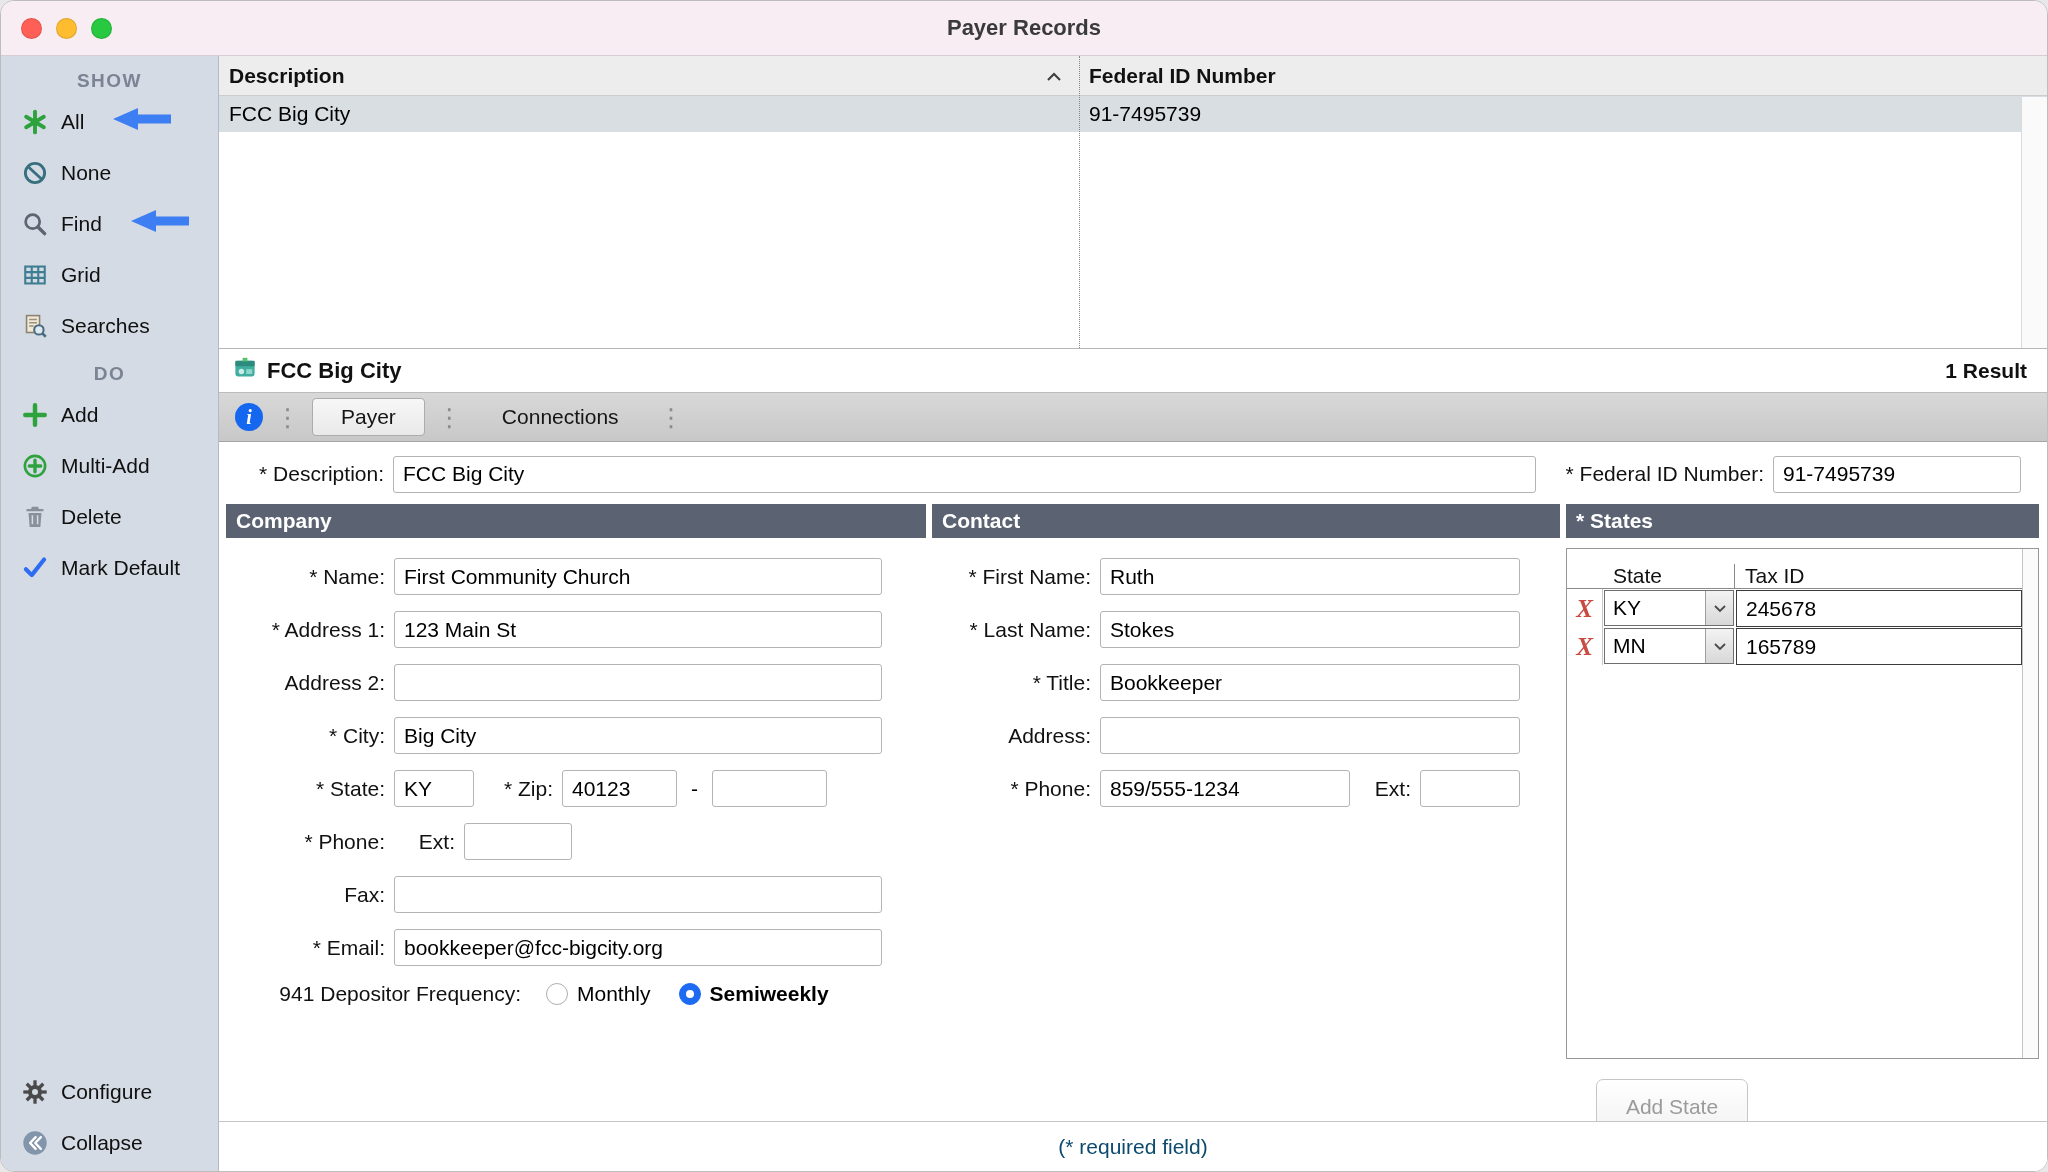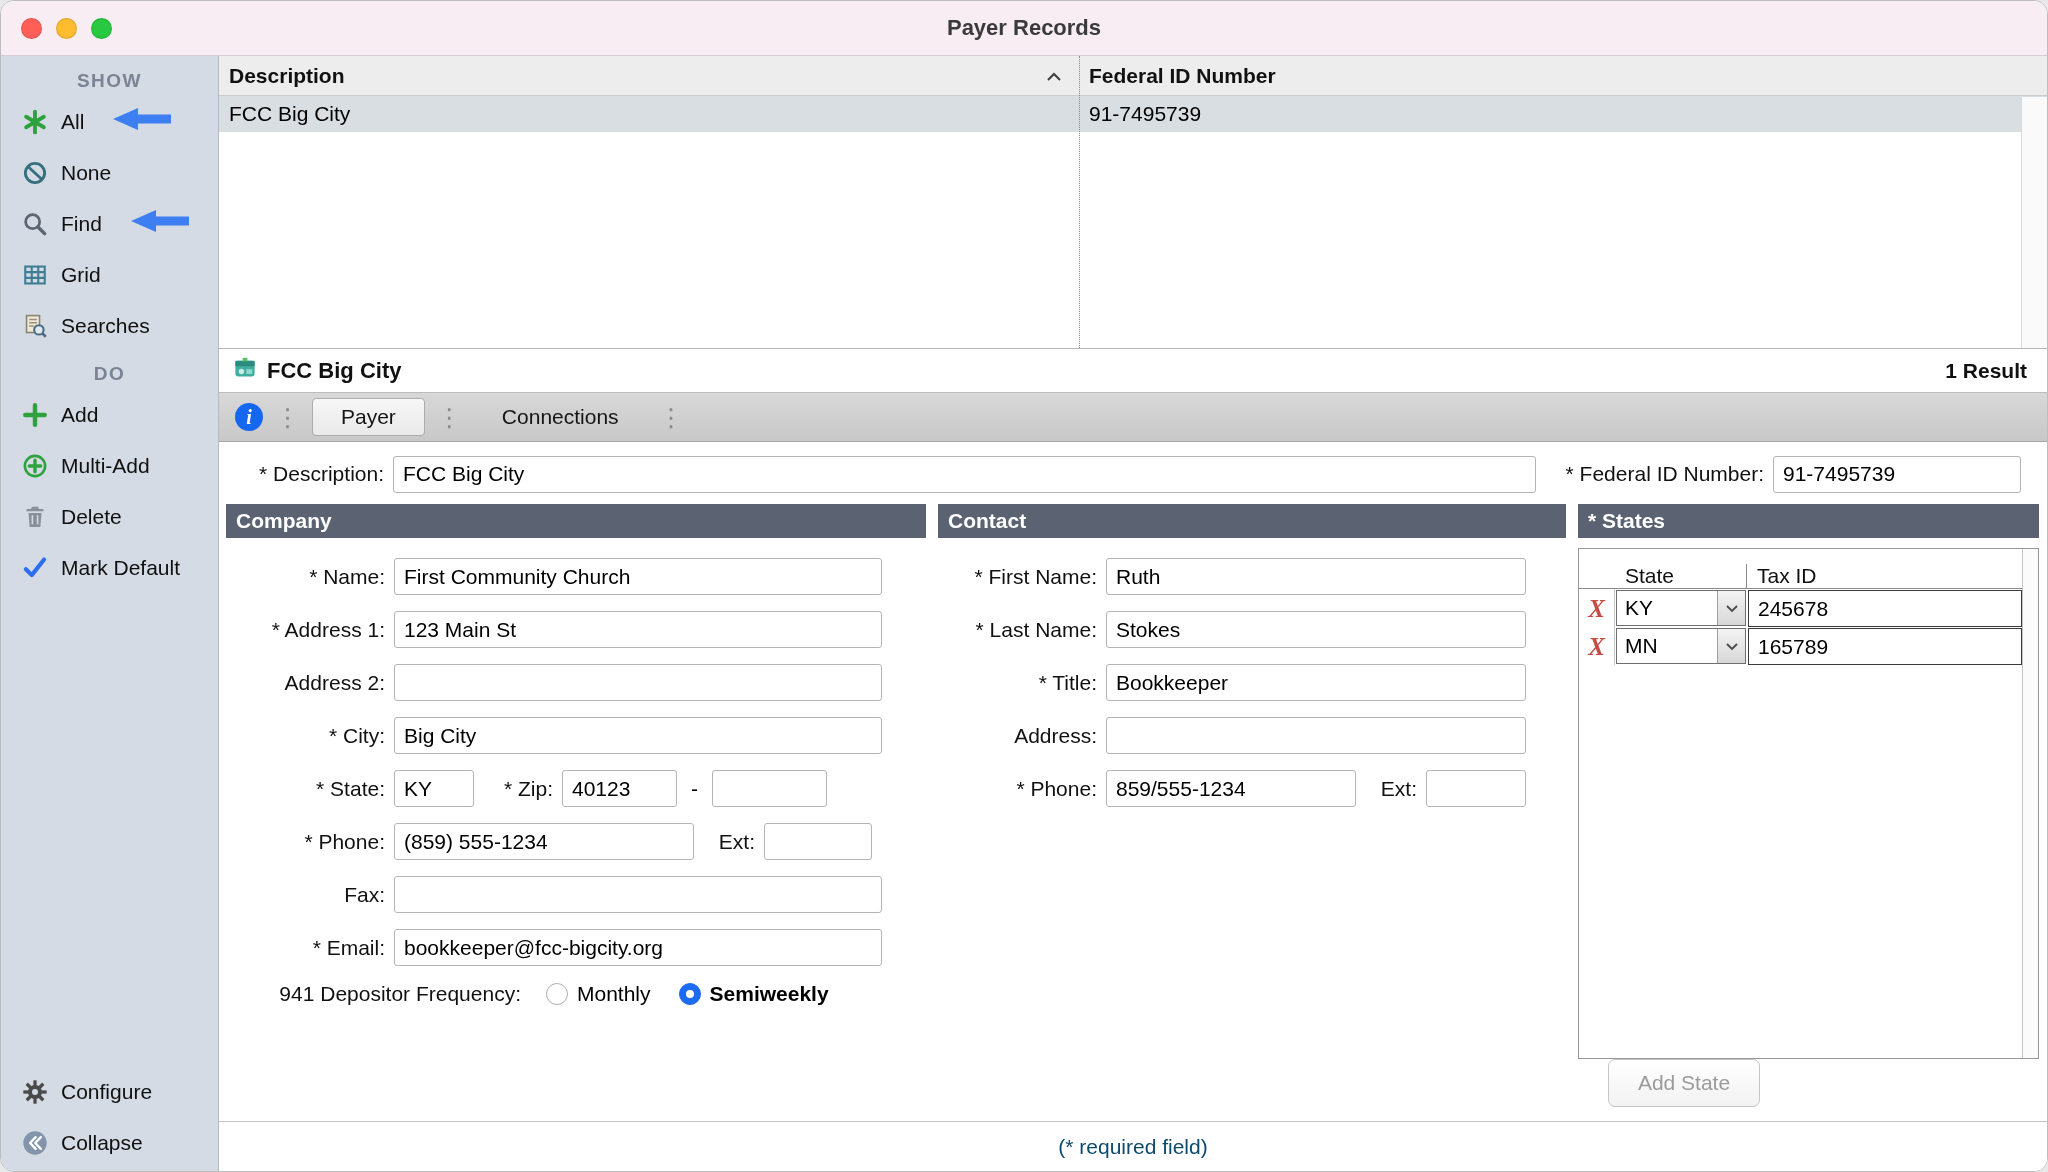--- a/index.html
+++ b/index.html
@@ -54,21 +54,21 @@
   
   .form { height:679px; background:#fff; padding-top:12px; overflow:hidden; }
   .desc-row { display:flex; align-items:center; height:40px; margin-bottom:10px; font-size:21px; }
   .flabel { text-align:right; padding-right:9px; font-size:21px; color:#111; flex:none; }
   .flabel-desc { width:174px; }
   .flabel-fed { margin-left:30px; }
   input.txt { height:37px; border:1px solid #b4b4b4; border-radius:3px; font-size:21px; padding:0 9px; font-family:inherit; background:#fff; color:#000; }
   .inp-desc { flex:1; }
   .w-fed { width:248px; margin-right:26px; }
 
-  .sections { display:flex; gap:12px; padding:0 8px 0 7px; margin-top:10px; align-items:flex-start; }
+  .sections { display:flex; gap:6px; padding:0 8px 0 7px; margin-top:10px; align-items:flex-start; }
   .col-company { width:700px; flex:none; }
   .col-contact { width:628px; flex:none; }
   .col-states { flex:1; min-width:0; }
   .section-header { background:#5b6373; color:#fff; font-weight:bold; font-size:21px; height:34px; display:flex; align-items:center; padding-left:10px; }
 
   .field-row { display:flex; align-items:center; margin-top:16px; }
   .field-row.first { margin-top:20px; }
   .col-company .flabel, .col-contact .flabel { width:168px; }
   .flabel-zip { width:88px !important; }
   .flabel-ext { width:70px !important; }
@@ -99,21 +99,21 @@
   .sh-state { width:132px; border-right:1px solid #8a8a8a; display:flex; align-items:center; padding-left:10px; }
   .sh-tax { flex:1; display:flex; align-items:center; padding-left:10px; }
   .st-row { display:flex; align-items:stretch; height:38px; padding-right:16px; }
   .del-cell { width:36px; display:flex; align-items:center; justify-content:center; border-right:1px solid #c9c9c9; }
   .del-x { font-family:"Liberation Serif", serif; font-style:italic; font-weight:bold; font-size:25px; color:#c84b42; line-height:1; }
   .state-cell { width:132px; padding:1px; }
   .combo { display:flex; width:100%; height:100%; border:1px solid #6f6f6f; background:#fff; align-items:stretch; }
   .combo-text { flex:1; display:flex; align-items:center; padding-left:8px; font-size:21px; }
   .combo-btn { width:28px; border-left:1px solid #9f9f9f; background:linear-gradient(#f3f3f3,#d8d8d8); display:flex; align-items:center; justify-content:center; }
   .tax-cell { flex:1; border:1px solid #3a3a3a; margin:1px 0 0 1px; display:flex; align-items:center; padding-left:9px; font-size:21px; background:#fff; }
-  .add-state { margin:0 0 0 30px; width:152px; height:48px; border:1px solid #c6c6c6; border-radius:7px; background:linear-gradient(#ffffff,#f2f2f2); color:#9b9b9b; font-size:21px; display:flex; align-items:center; justify-content:center; }
+  .add-state { margin:20px 0 0 30px; width:152px; height:56px; border:1px solid #c6c6c6; border-radius:7px; background:linear-gradient(#ffffff,#f2f2f2); color:#9b9b9b; font-size:21px; display:flex; align-items:center; justify-content:center; }
 
   
   .main-footer { height:51px; border-top:1px solid #c6c6c6; display:flex; align-items:center; justify-content:center; font-size:21px; color:#0c4a6e; background:#fff; }
 </style>
 </head>
 <body>
 
 <div class="window">
 
   <div class="titlebar">
@@ -351,21 +351,20 @@
             <div class="field-row">
               <span class="flabel">* State:</span>
               <input class="txt w-state" value="KY" style="">
               <span class="flabel flabel-zip">* Zip:</span>
               <input class="txt w-zip" value="40123" style="">
               <span class="zip-dash">-</span>
               <input class="txt w-zip" value="" style="">
             </div>
             <div class="field-row">
               <span class="flabel">* Phone:</span>
-              <input class="txt w-phone" value="(859) 555-1234" style="">
               <span class="flabel flabel-ext">Ext:</span>
               <input class="txt w-ext" value="" style="">
             </div>
             <div class="field-row">
               <span class="flabel">Fax:</span>
               <input class="txt w-std" value="" style="">
             </div>
             <div class="field-row">
               <span class="flabel">* Email:</span>
               <input class="txt w-std" value="bookkeeper@fcc-bigcity.org" style="">

